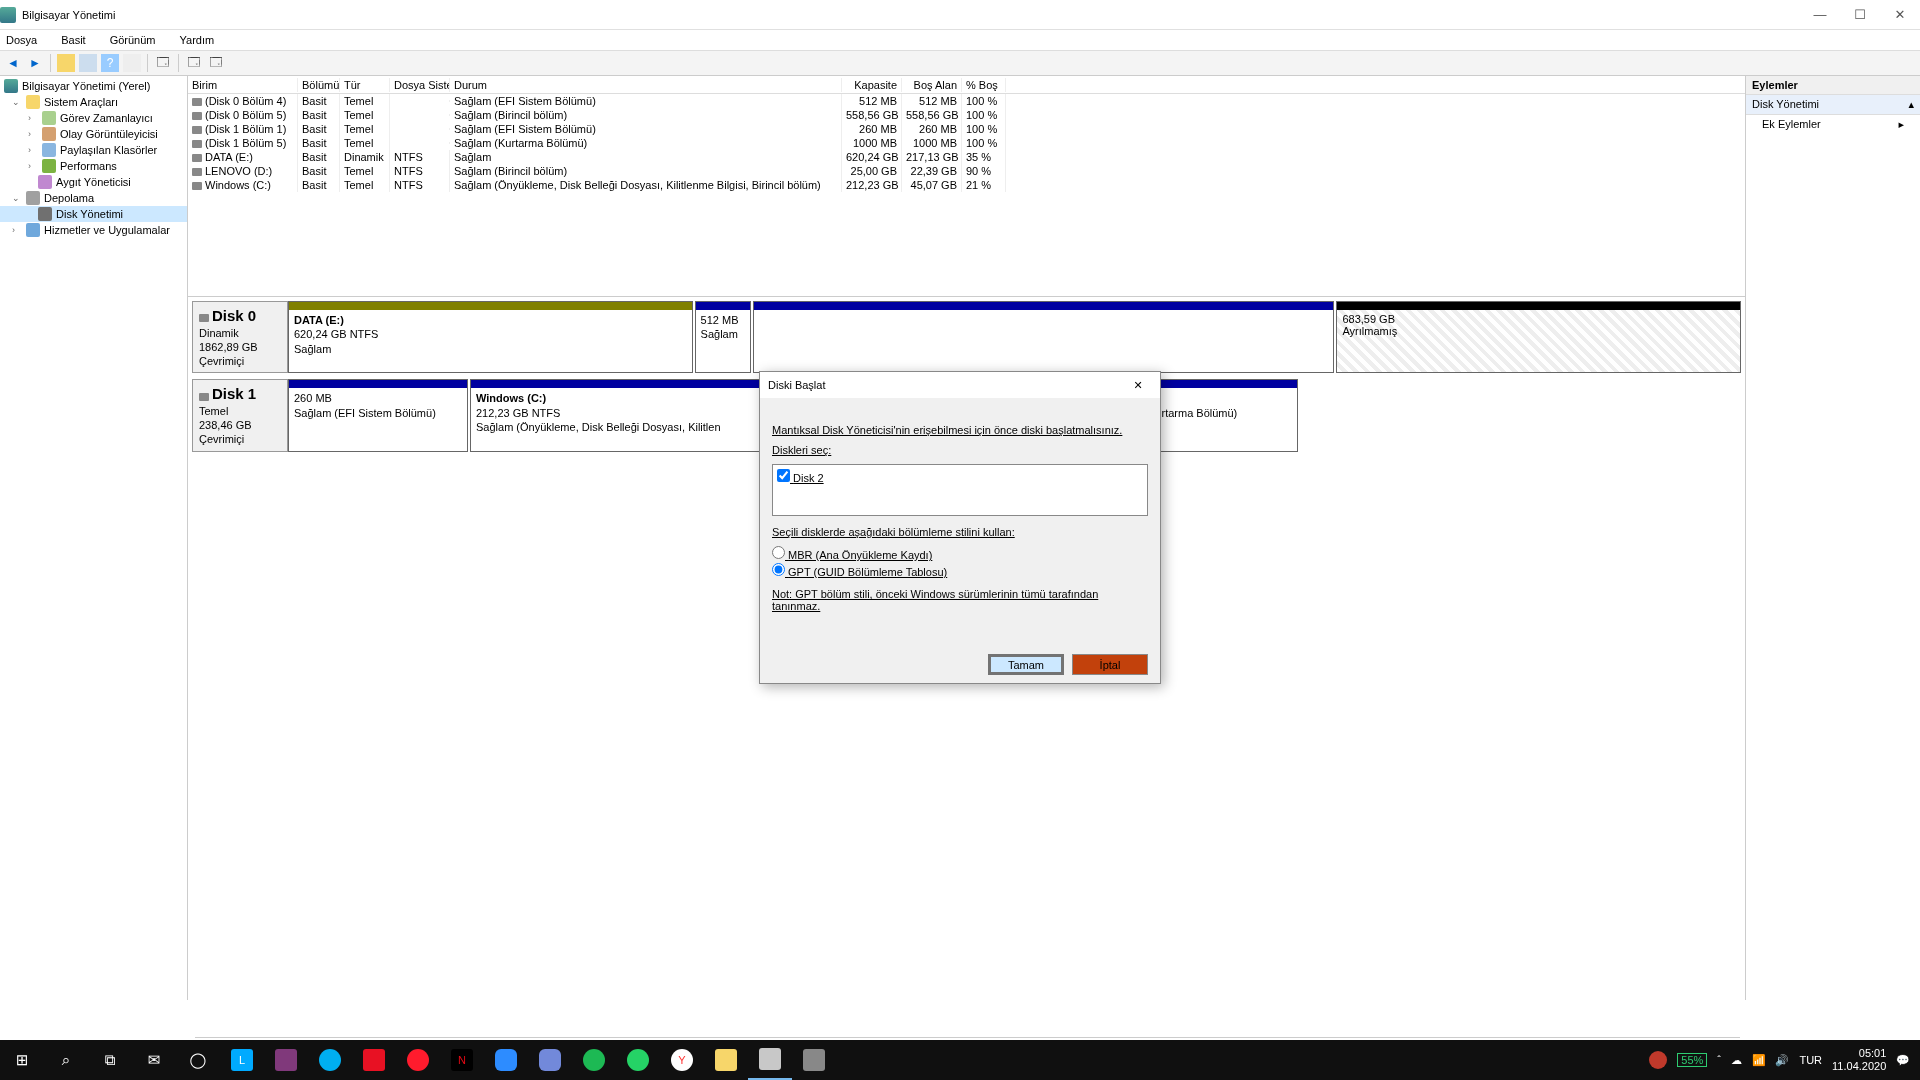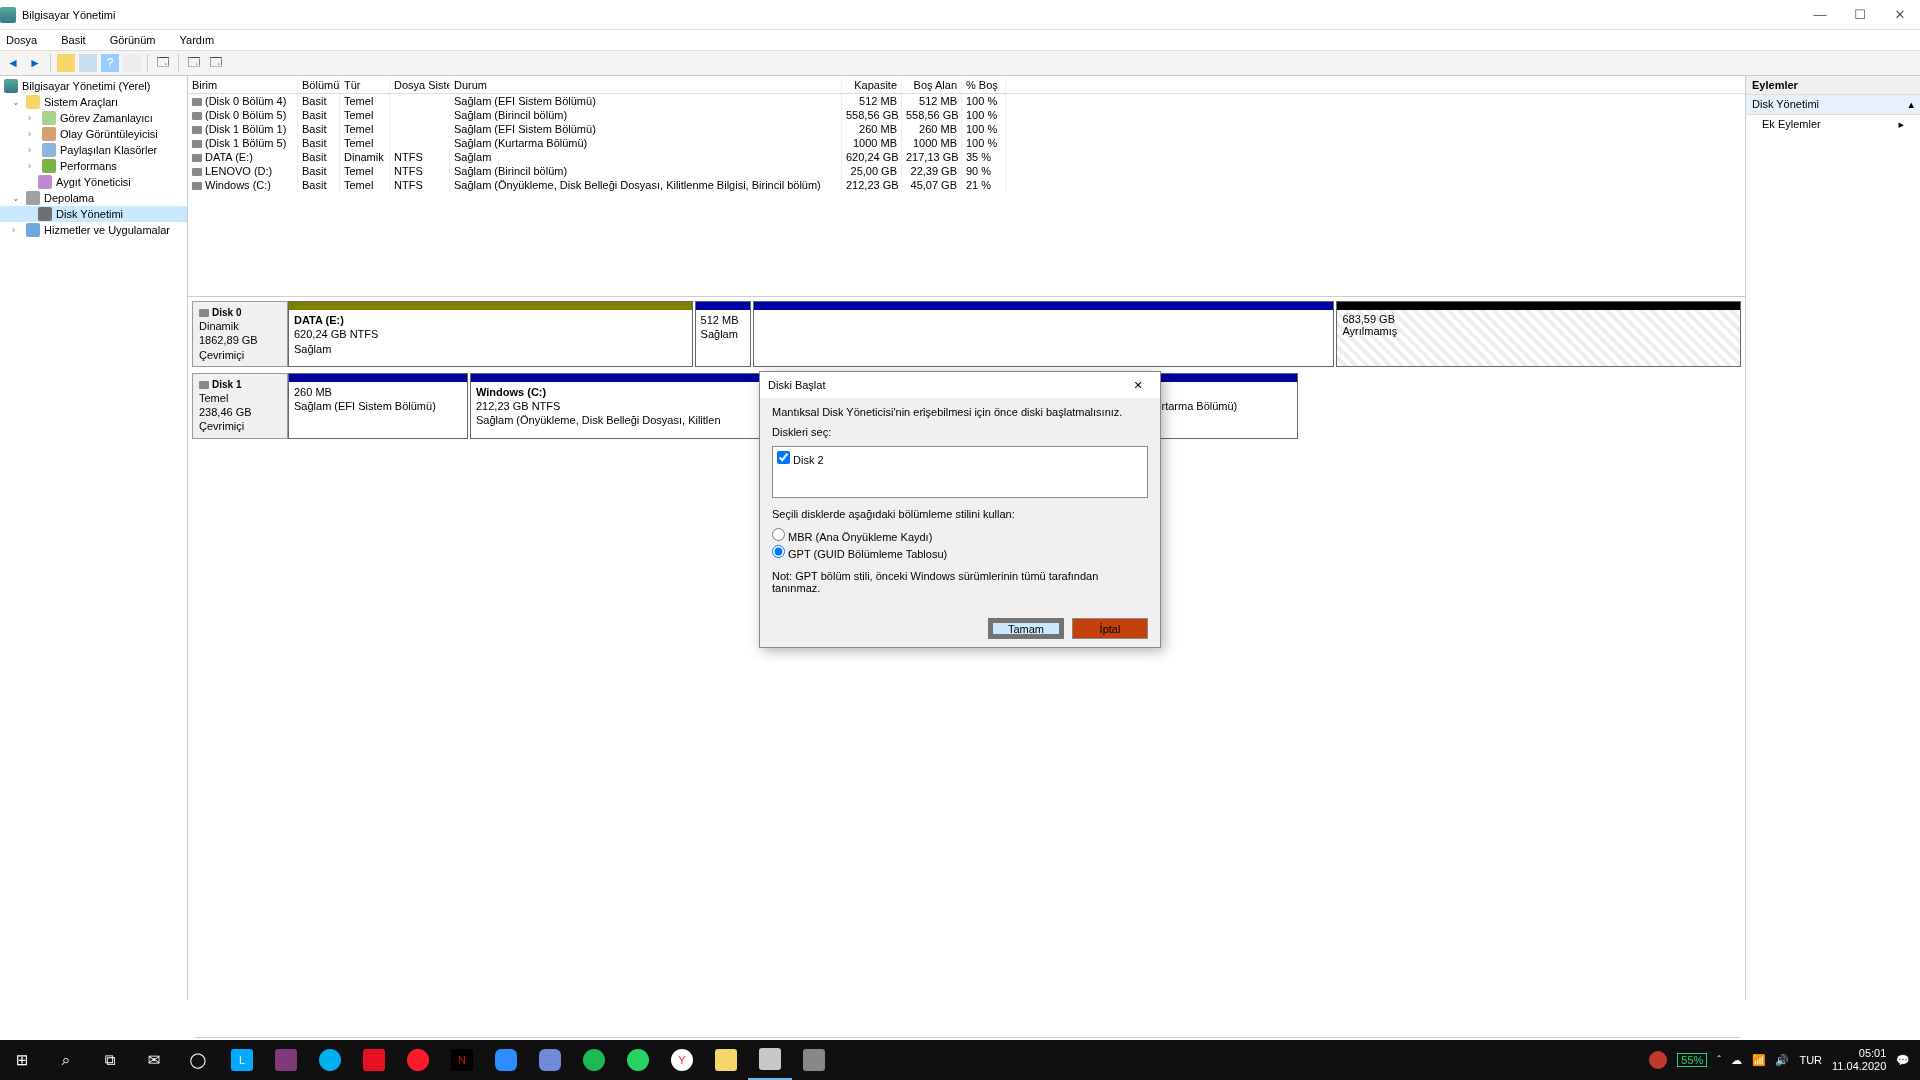--- a/index.html
+++ b/index.html
@@ -31,43 +31,43 @@
 .center { flex:1; display:flex; flex-direction:column; border-right:1px solid #ccc; }
 .vol-list { height:220px; overflow:hidden; }
 .vol-head { display:flex; background:#fff; border-bottom:1px solid #ddd; height:18px; align-items:center; }
 .vol-head div, .vol-row div { padding:1px 4px; border-right:1px solid #eee; white-space:nowrap; overflow:hidden; }
 .vol-row { display:flex; height:14px; align-items:center; }
 .c-birim{width:110px} .c-duzen{width:42px} .c-tur{width:50px} .c-dos{width:60px} .c-durum{width:392px} .c-kap{width:60px;text-align:right} .c-bos{width:60px;text-align:right} .c-yuz{width:44px}
 .dicon { display:inline-block; width:10px; height:8px; background:#888; margin-right:3px; vertical-align:middle; border-radius:1px; }
 .graphical { flex:1; background:#fff; border-top:1px solid #ccc; padding:4px; }
 .disk-row { display:flex; margin-bottom:6px; }
 .disk-hdr { width:96px; background:#f0f0f0; border:1px solid #999; padding:4px 6px; font-size:10px; line-height:1.3; }
-.disk-hdr b { font-size:10px; }
+.disk-hdr b { font-size:15px; }
 .parts { flex:1; display:flex; gap:2px; }
 .part { border:1px solid #666; padding:3px 5px; font-size:10px; line-height:1.3; display:flex; flex-direction:column; }
 .part .bar { height:8px; margin:-3px -5px 3px -5px; }
 .bar.olive{background:#808000} .bar.blue{background:#0000a0}
 .unalloc { border:1px solid #666; padding:3px 5px; background:repeating-linear-gradient(45deg,#fff,#fff 4px,#eee 4px,#eee 8px); }
 .unalloc .bar{height:8px;margin:-3px -5px 3px -5px;background:#000}
 .legend { position:absolute; bottom:25px; left:195px; right:180px; height:18px; border-top:1px solid #ccc; display:flex; align-items:center; gap:12px; padding-left:6px; font-size:11px; background:#fff; }
 .legend .sw{width:10px;height:10px;display:inline-block;margin-right:4px;vertical-align:middle}
 .actions { width:174px; background:#fff; }
 .actions .hd { background:#f0f0f0; padding:3px 6px; font-weight:600; border-bottom:1px solid #ddd; }
 .actions .grp { background:#e8f0fb; padding:3px 6px; border-bottom:1px solid #ddd; display:flex; justify-content:space-between; }
 .actions .item { padding:3px 16px; }
 .dialog { position:absolute; left:759px; top:371px; width:402px; background:#f0f0f0; border:1px solid #888; box-shadow:3px 3px 12px rgba(0,0,0,0.3); }
 .dialog .dtitle { height:26px; display:flex; align-items:center; padding:0 8px; background:#fff; font-size:12px; }
 .dialog .dtitle .x{margin-left:auto;width:28px;text-align:center}
-.dialog .body { padding:8px 12px; font-size:11px; }
+.dialog .body { padding:26px 12px; font-size:11px;text-decoration:underline; }
 .dialog .body p { margin-bottom:8px; }
 .dialog .lbox { background:#fff; border:1px solid #888; height:52px; padding:2px 4px; margin-bottom:10px; }
 .dialog label { display:block; margin:2px 0; }
 .dialog .btns { display:flex; justify-content:flex-end; gap:8px; padding:8px 12px; }
 .dialog .btns button { width:76px; height:21px; border:1px solid #888; background:#c2410c; }
-.dialog .btns button.def { border:5px solid #737373; background:#cce8ff; }
+.dialog .btns button.def { border:3px solid #737373; background:#cce8ff; }
 .taskbar { position:absolute; bottom:0; left:0; right:0; height:40px; background:#101010; display:flex; align-items:center; }
 .taskbar .tbi { width:44px; height:40px; display:flex; align-items:center; justify-content:center; color:#fff; font-size:15px; }
 .taskbar .tbi .sq{width:22px;height:22px;border-radius:3px}
 .tray { margin-left:auto; display:flex; align-items:center; color:#fff; gap:10px; padding-right:10px; font-size:10px; }
 .clock { text-align:right; line-height:1.2; }
 </style>
 </head>
 <body>
 
 <div class="titlebar">

